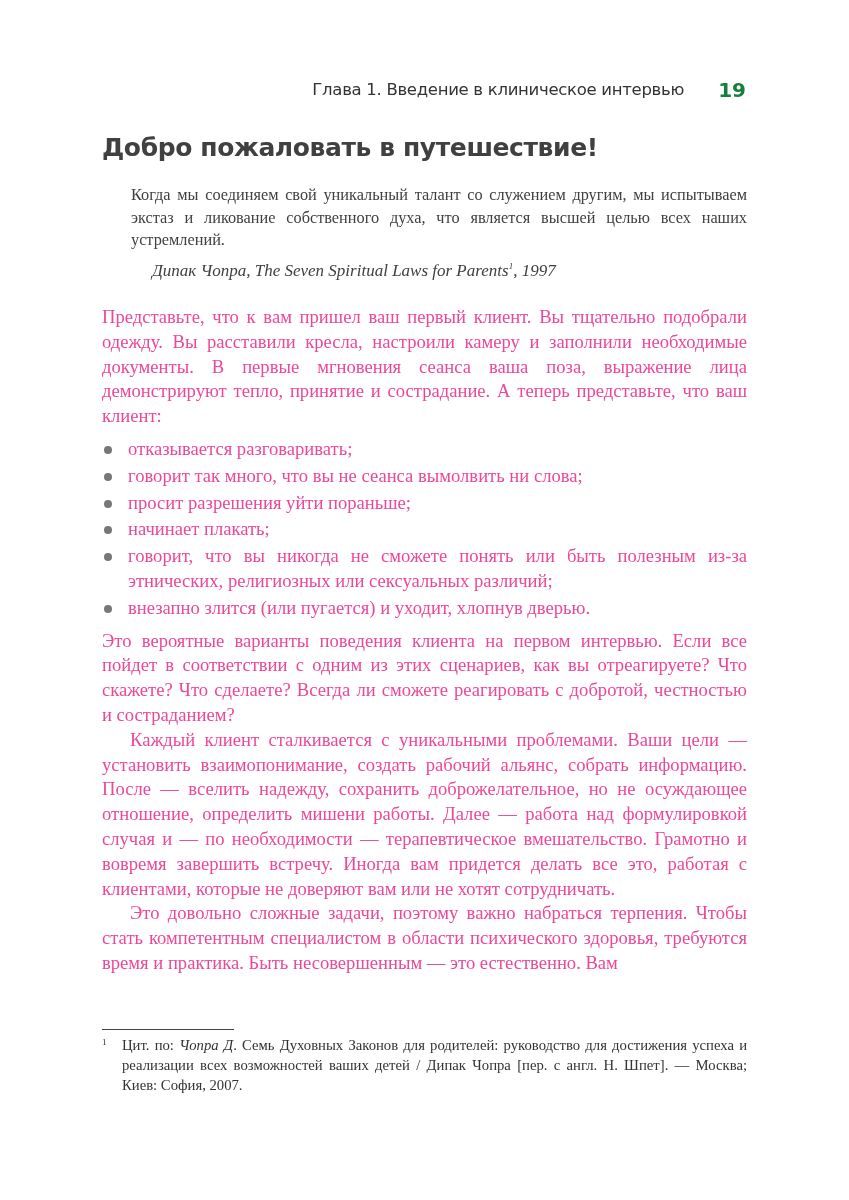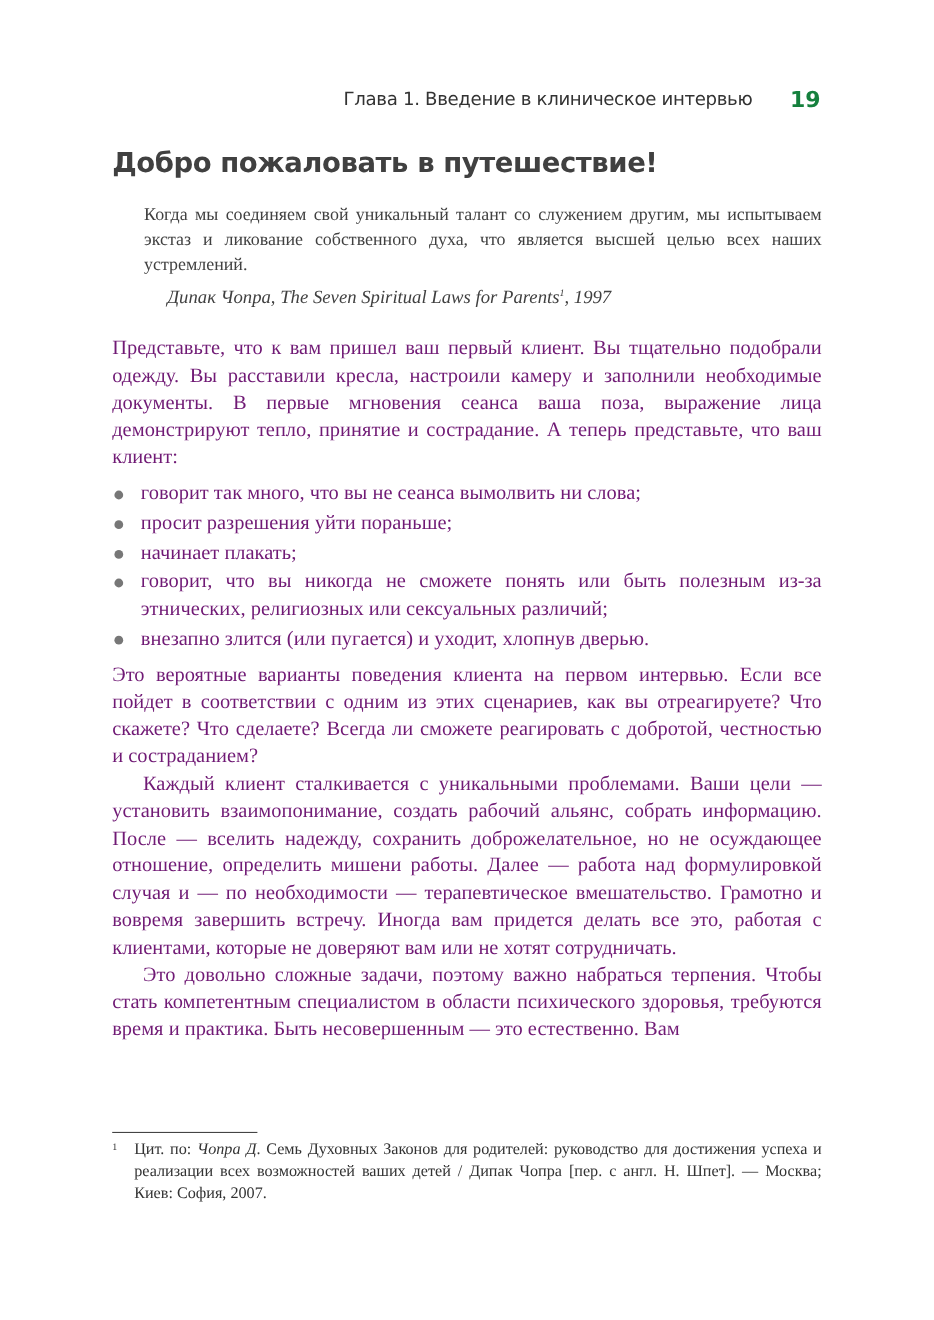--- a/index.html
+++ b/index.html
@@ -8,21 +8,21 @@
   .running-head { position: absolute; top: 78px; left: 300px; width: 446px; height: 26px;
     font-family: "DejaVu Sans", sans-serif; font-size: 16.5px; color: #333; }
   .running-head .title { position: absolute; right: 62px; top: 2px; white-space: nowrap; letter-spacing: -0.3px; }
   .running-head .pagenum { position: absolute; right: 0; top: 0; font-weight: bold; font-size: 20px; color: #15803d; }
   h1 { position: absolute; left: 102px; top: 133px; margin: 0; font-family: "DejaVu Sans", sans-serif;
     font-weight: bold; font-size: 25px; color: #404040; letter-spacing: -0.4px; }
   .serif { font-family: "Liberation Serif", serif; }
   .epigraph { position: absolute; left: 131px; top: 184px; width: 616px; font-size: 16.3px; line-height: 22.5px; color: #404040; text-align: justify; }
   .epigraph .attr { font-style: italic; margin-left: 21px; margin-top: 3px; display: block; font-size: 17px; }
   .epigraph sup { font-size: 9px; vertical-align: super; }
-  .body { position: absolute; left: 102px; width: 645px; font-size: 18.6px; line-height: 24.8px; color: #701a75; text-align: justify; }
+  .body { position: absolute; left: 102px; width: 645px; font-size: 18.6px; line-height: 24.8px; color: #ec4899; text-align: justify; }
   .body p { margin: 0; }
   .indent { text-indent: 28px; }
   ul.bullets { list-style: none; margin: 0; padding: 0; }
   ul.bullets li { position: relative; padding-left: 26px; margin-bottom: 2px; }
   ul.bullets li .dot { position: absolute; left: 2px; top: 9px; width: 8px; height: 8px; border-radius: 50%; background: #777; }
   .fn-rule { position: absolute; left: 102px; top: 1029px; width: 132px; height: 1px; background: #444; }
   .footnote { position: absolute; left: 102px; top: 1035px; width: 645px; font-size: 14.7px; line-height: 20px; color: #333; }
   .footnote .mark { position: absolute; left: 0; top: -3px; font-size: 9px; }
   .footnote .fntext { margin-left: 20px; text-align: justify; }
 </style>
@@ -39,20 +39,21 @@
   <h1>Добро пожаловать в путешествие!</h1>
 
   <div class="epigraph serif">
     <span>Когда мы соединяем свой уникальный талант со служением другим, мы испытываем экстаз и ликование собственного духа, что является высшей целью всех наших устремлений.</span>
     <span class="attr"><span>Дипак Чопра, The Seven Spiritual Laws for Parents</span><sup>1</sup><span>, 1997</span></span>
   </div>
 
   <div class="body serif" style="top:305px;">
     <p>Представьте, что к вам пришел ваш первый клиент. Вы тщательно подобрали одежду. Вы расставили кресла, настроили камеру и заполнили необходимые документы. В первые мгновения сеанса ваша поза, выражение лица демонстрируют тепло, принятие и сострадание. А теперь представьте, что ваш клиент:</p>
     <ul class="bullets" style="margin-top:8px;">
+      <li><span class="dot"></span><span>отказывается разговаривать;</span></li>
       <li><span class="dot"></span><span>говорит так много, что вы не сеанса вымолвить ни слова;</span></li>
       <li><span class="dot"></span><span>просит разрешения уйти пораньше;</span></li>
       <li><span class="dot"></span><span>начинает плакать;</span></li>
       <li><span class="dot"></span><span>говорит, что вы никогда не сможете понять или быть полезным из-за этнических, религиозных или сексуальных различий;</span></li>
       <li><span class="dot"></span><span>внезапно злится (или пугается) и уходит, хлопнув дверью.</span></li>
     </ul>
     <p style="margin-top:8px;">Это вероятные варианты поведения клиента на первом интервью. Если все пойдет в соответствии с одним из этих сценариев, как вы отреагируете? Что скажете? Что сделаете? Всегда ли сможете реагировать с добротой, честностью и состраданием?</p>
     <p class="indent">Каждый клиент сталкивается с уникальными проблемами. Ваши цели — установить взаимопонимание, создать рабочий альянс, собрать информацию. После — вселить надежду, сохранить доброжелательное, но не осуждающее отношение, определить мишени работы. Далее — работа над формулировкой случая и — по необходимости — терапевтическое вмешательство. Грамотно и вовремя завершить встречу. Иногда вам придется делать все это, работая с клиентами, которые не доверяют вам или не хотят сотрудничать.</p>
     <p class="indent">Это довольно сложные задачи, поэтому важно набраться терпения. Чтобы стать компетентным специалистом в области психического здоровья, требуются время и практика. Быть несовершенным — это естественно. Вам</p>
   </div>

